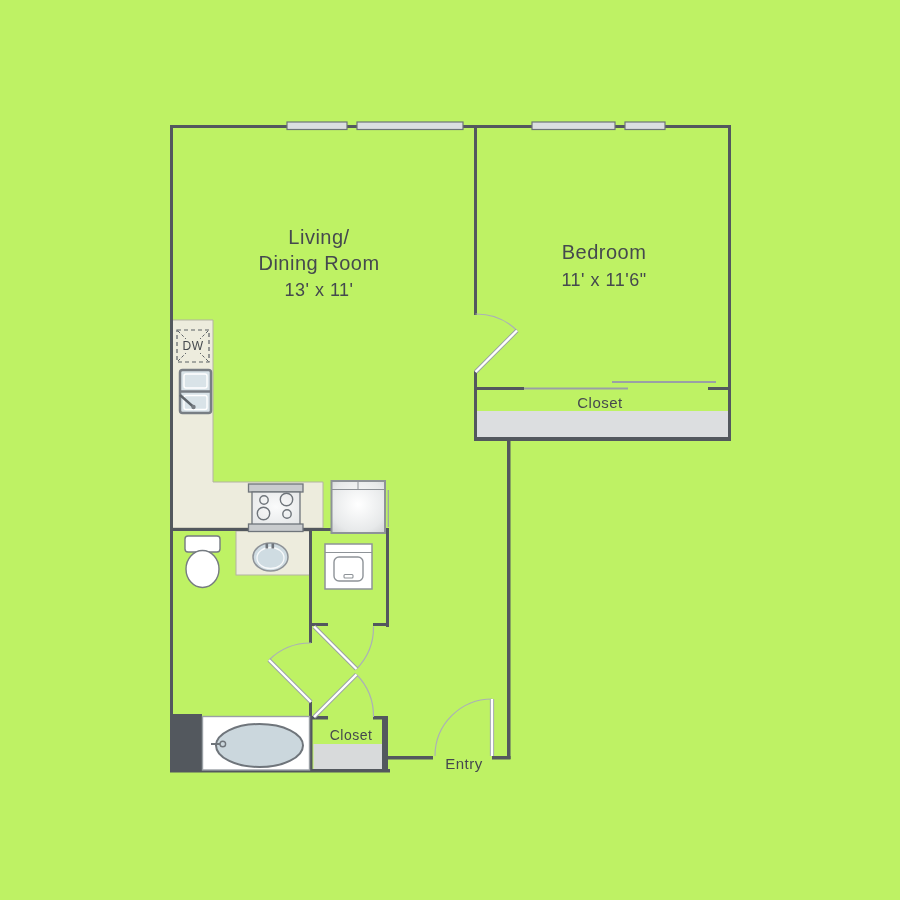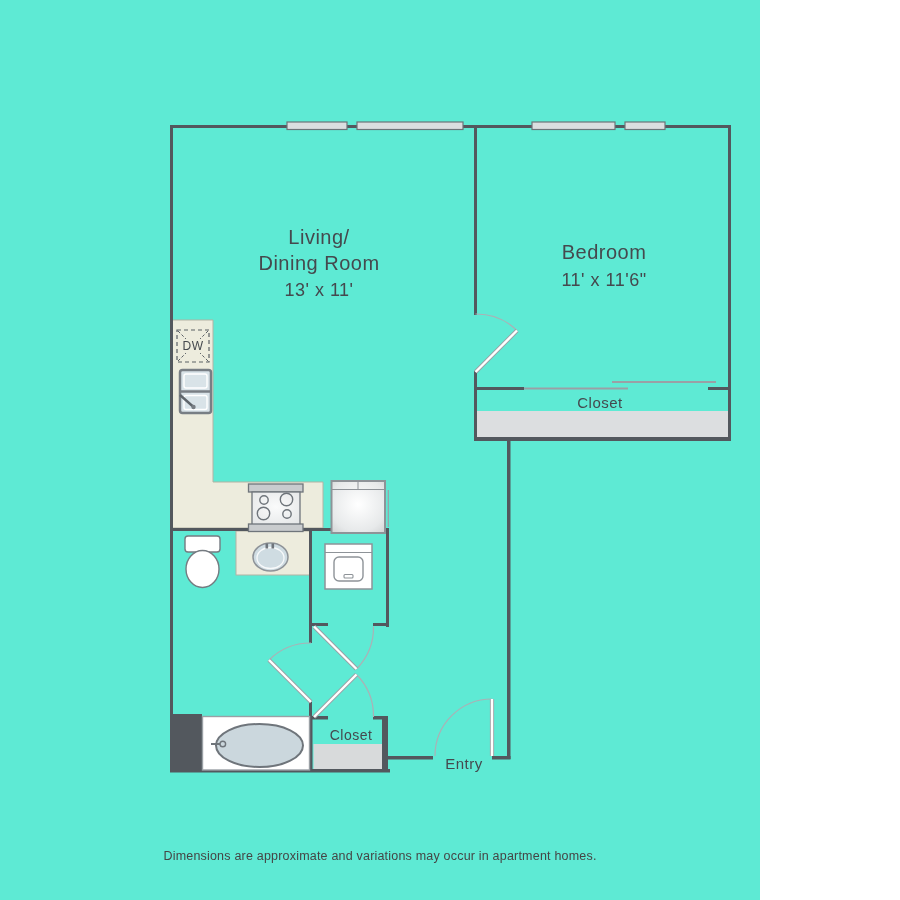--- a/index.html
+++ b/index.html
@@ -1,16 +1,16 @@
 <!DOCTYPE html>
 <html><head>
 <meta charset="utf-8">
 <style>
   html,body{margin:0;padding:0;background:#ffffff;}
-  .canvas{position:relative;width:760px;height:900px;background:#5eead4;overflow:hidden;
+  .canvas{position:relative;width:900px;height:900px;background:#bef264;overflow:hidden;
           font-family:"Liberation Sans",sans-serif;}
   svg{position:absolute;left:0;top:0;}
   .wall{fill:#53585e;}
   .arc{stroke:#abb1b5;stroke-width:1.2;fill:none;}
   .leaf-under{stroke:#9aa0a5;stroke-width:4.2;fill:none;}
   .leaf-over{stroke:#ffffff;stroke-width:2.4;fill:none;}
   .fixture{stroke:#757b81;fill:#ffffff;}
   .lbl{fill:#45494e;letter-spacing:.5px;}
   .lbl-lg{font-size:20px;}
   .lbl-md{font-size:18px;}
@@ -166,14 +166,13 @@
     <text class="lbl lbl-md" x="319" y="296" text-anchor="middle">13' x 11'</text>
     <text class="lbl lbl-lg" x="604" y="259" text-anchor="middle">Bedroom</text>
     <text class="lbl lbl-md" x="604" y="286" text-anchor="middle">11' x 11'6"</text>
     <text class="lbl lbl-sm" x="600" y="408" text-anchor="middle">Closet</text>
     <text class="lbl" font-size="14" x="351" y="740" text-anchor="middle">Closet</text>
     <text class="lbl lbl-sm" x="464" y="769" text-anchor="middle">Entry</text>
     <text class="lbl lbl-xs" x="193" y="350" text-anchor="middle">DW</text>
   </g>
 </svg>
 
-<div class="disclaimer">Dimensions are approximate and variations may occur in apartment homes.</div>
 </div>
 
 </body></html>

